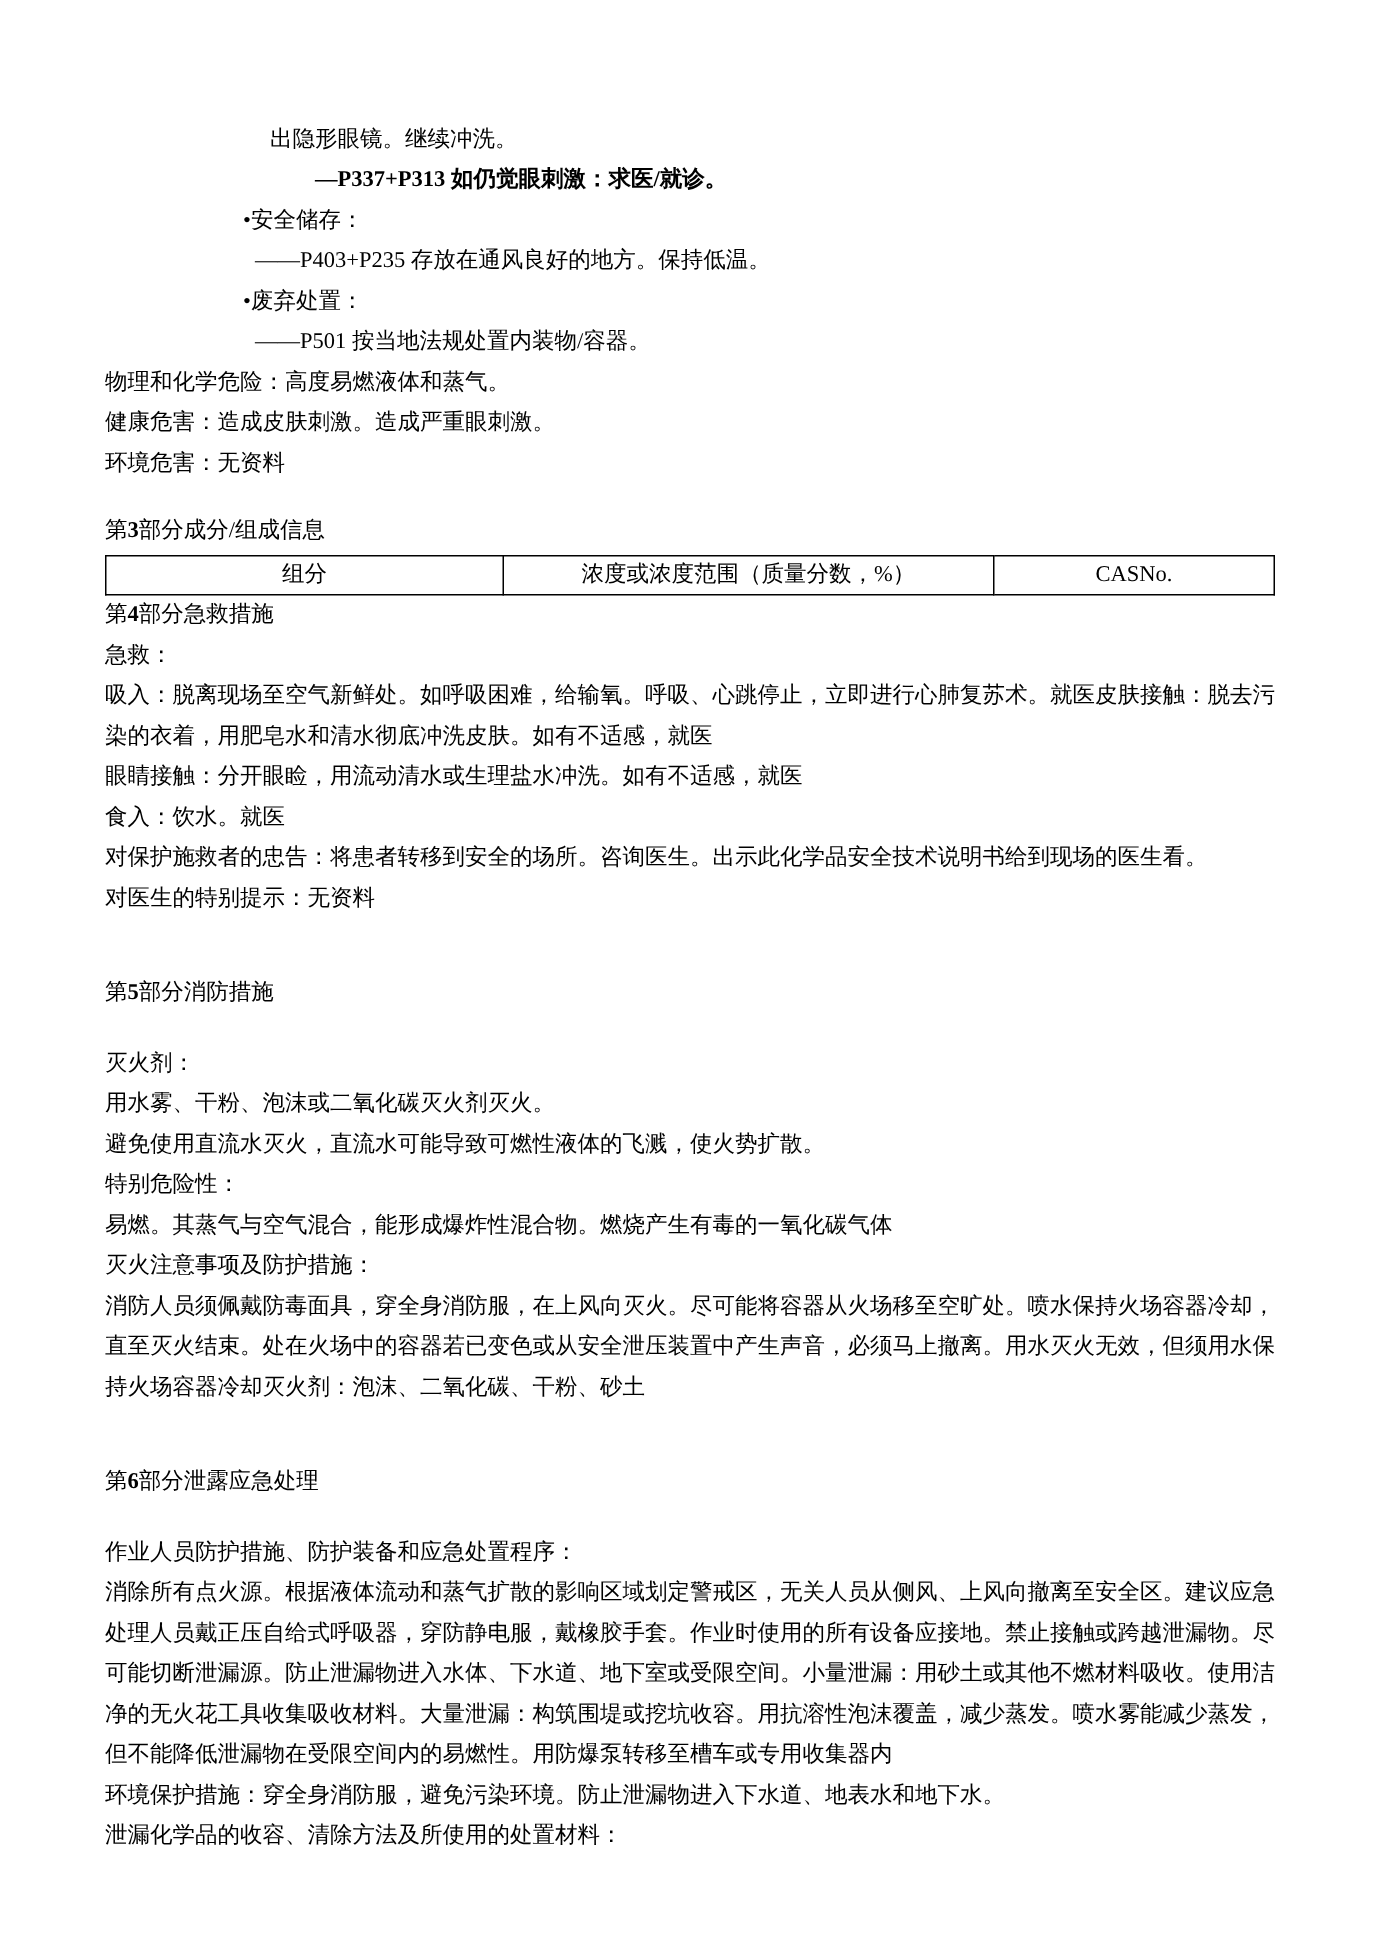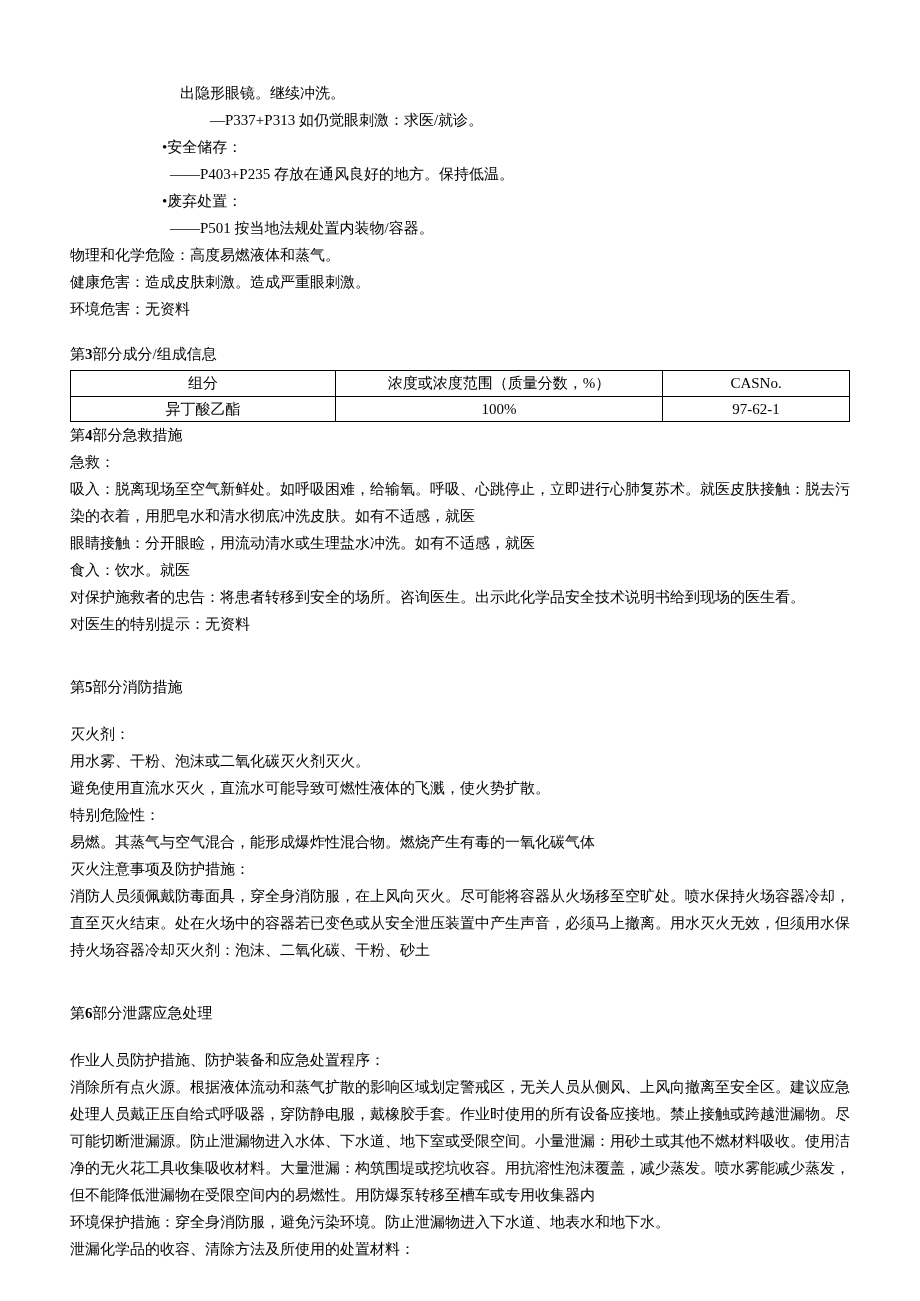--- a/index.html
+++ b/index.html
@@ -9,21 +9,21 @@
     color: #000;
     background: #fff;
     margin: 0;
     padding: 80px 70px 60px 70px;
     width: 920px;
     box-sizing: border-box;
   }
   .indent-1 { margin-left: 110px; }
   .indent-2 { margin-left: 92px; }
   .indent-3 { margin-left: 100px; }
-  .indent-4 { margin-left: 140px; }
+  .indent-4 { margin-left: 140px; font-weight: bold; }
   p { margin: 0; }
   .section-title {
     text-align: left;
     margin-top: 18px;
     margin-bottom: 2px;
   }
   .section-title .num {
     font-family: "Times New Roman", serif;
     font-weight: bold;
   }
@@ -61,25 +61,20 @@
   <span>第</span><span class="num">3</span><span>部分成分/组成信息</span>
 </p>
 
 <table>
   <tbody>
       <tr>
     <td style="width:34%">组分</td>
     <td style="width:42%">浓度或浓度范围（质量分数，%）</td>
     <td style="width:24%" class="cas">CASNo.</td>
   </tr>
-  <tr>
-    <td>异丁酸乙酯</td>
-    <td class="times">100%</td>
-    <td class="cas">97-62-1</td>
-  </tr>
 </tbody>
   </table>
 
 <p>
   <span>第</span><span class="times" style="font-weight:bold">4</span><span>部分急救措施</span>
 </p>
 <p>急救：</p>
 <p>吸入：脱离现场至空气新鲜处。如呼吸困难，给输氧。呼吸、心跳停止，立即进行心肺复苏术。就医皮肤接触：脱去污染的衣着，用肥皂水和清水彻底冲洗皮肤。如有不适感，就医</p>
 <p>眼睛接触：分开眼睑，用流动清水或生理盐水冲洗。如有不适感，就医</p>
 <p>食入：饮水。就医</p>

